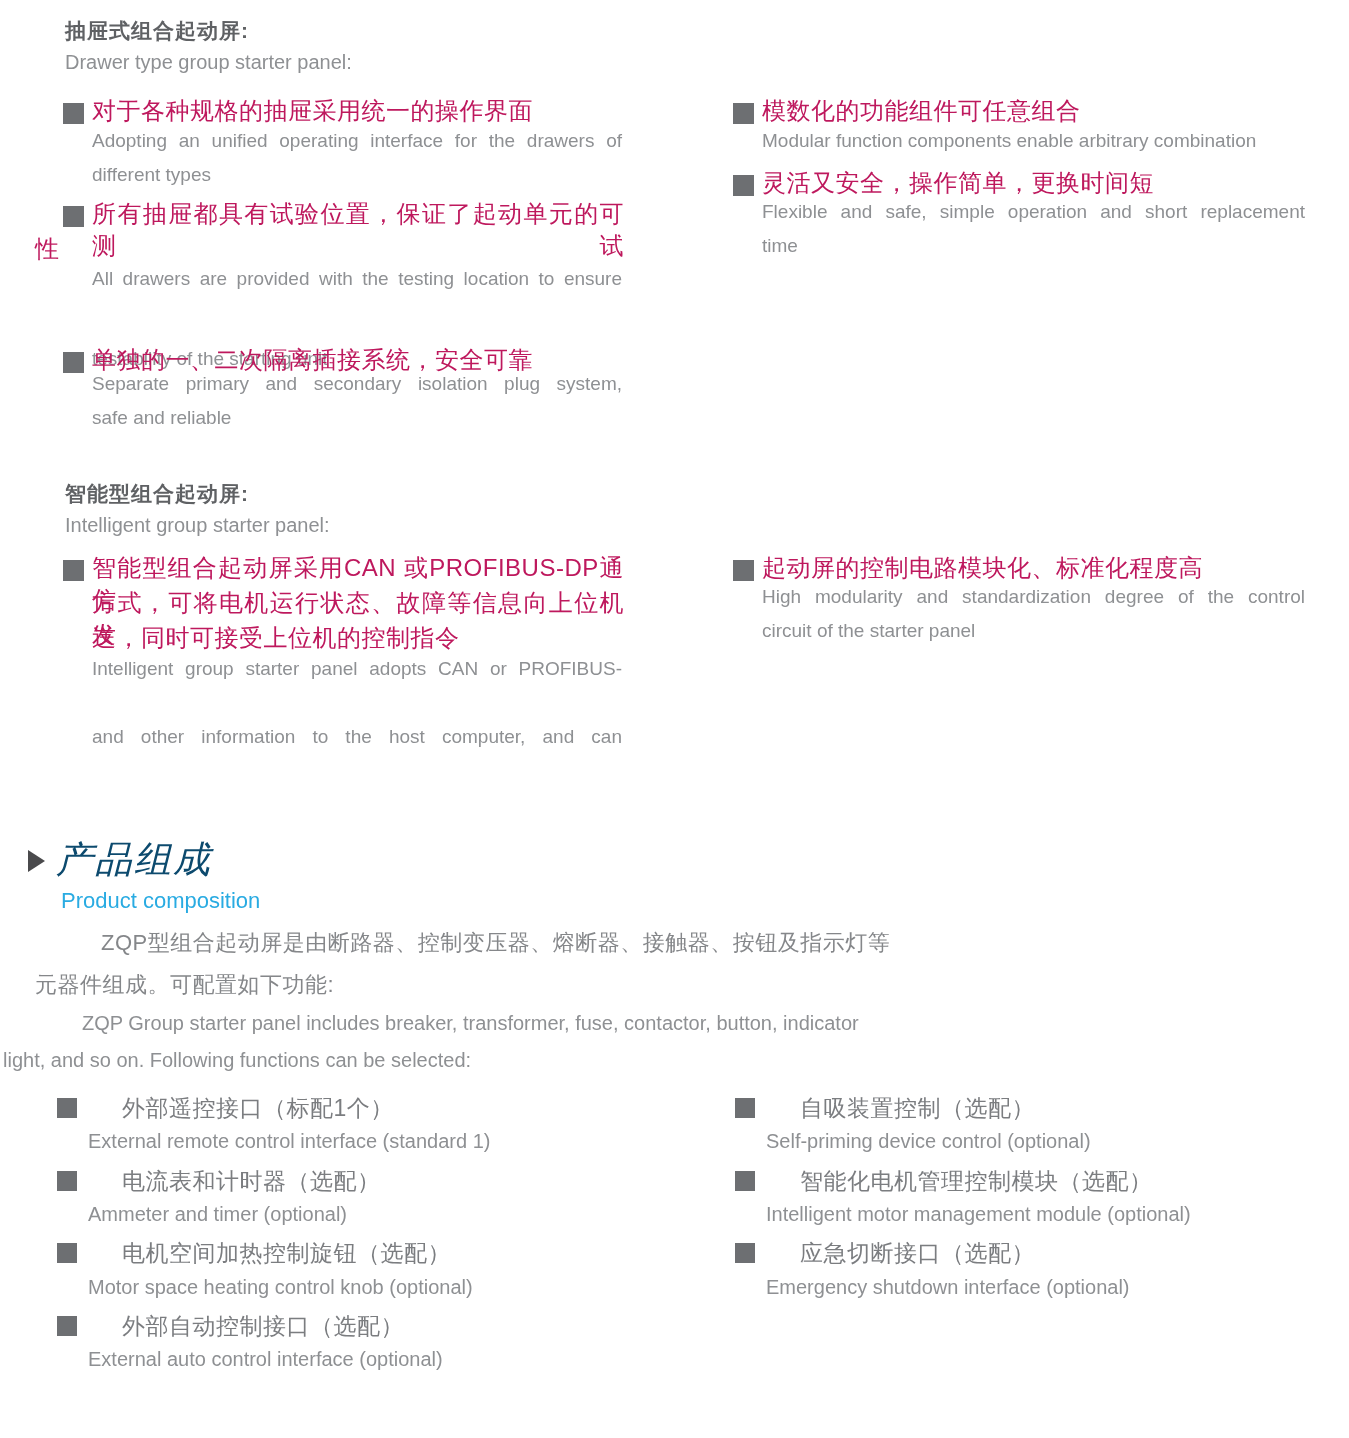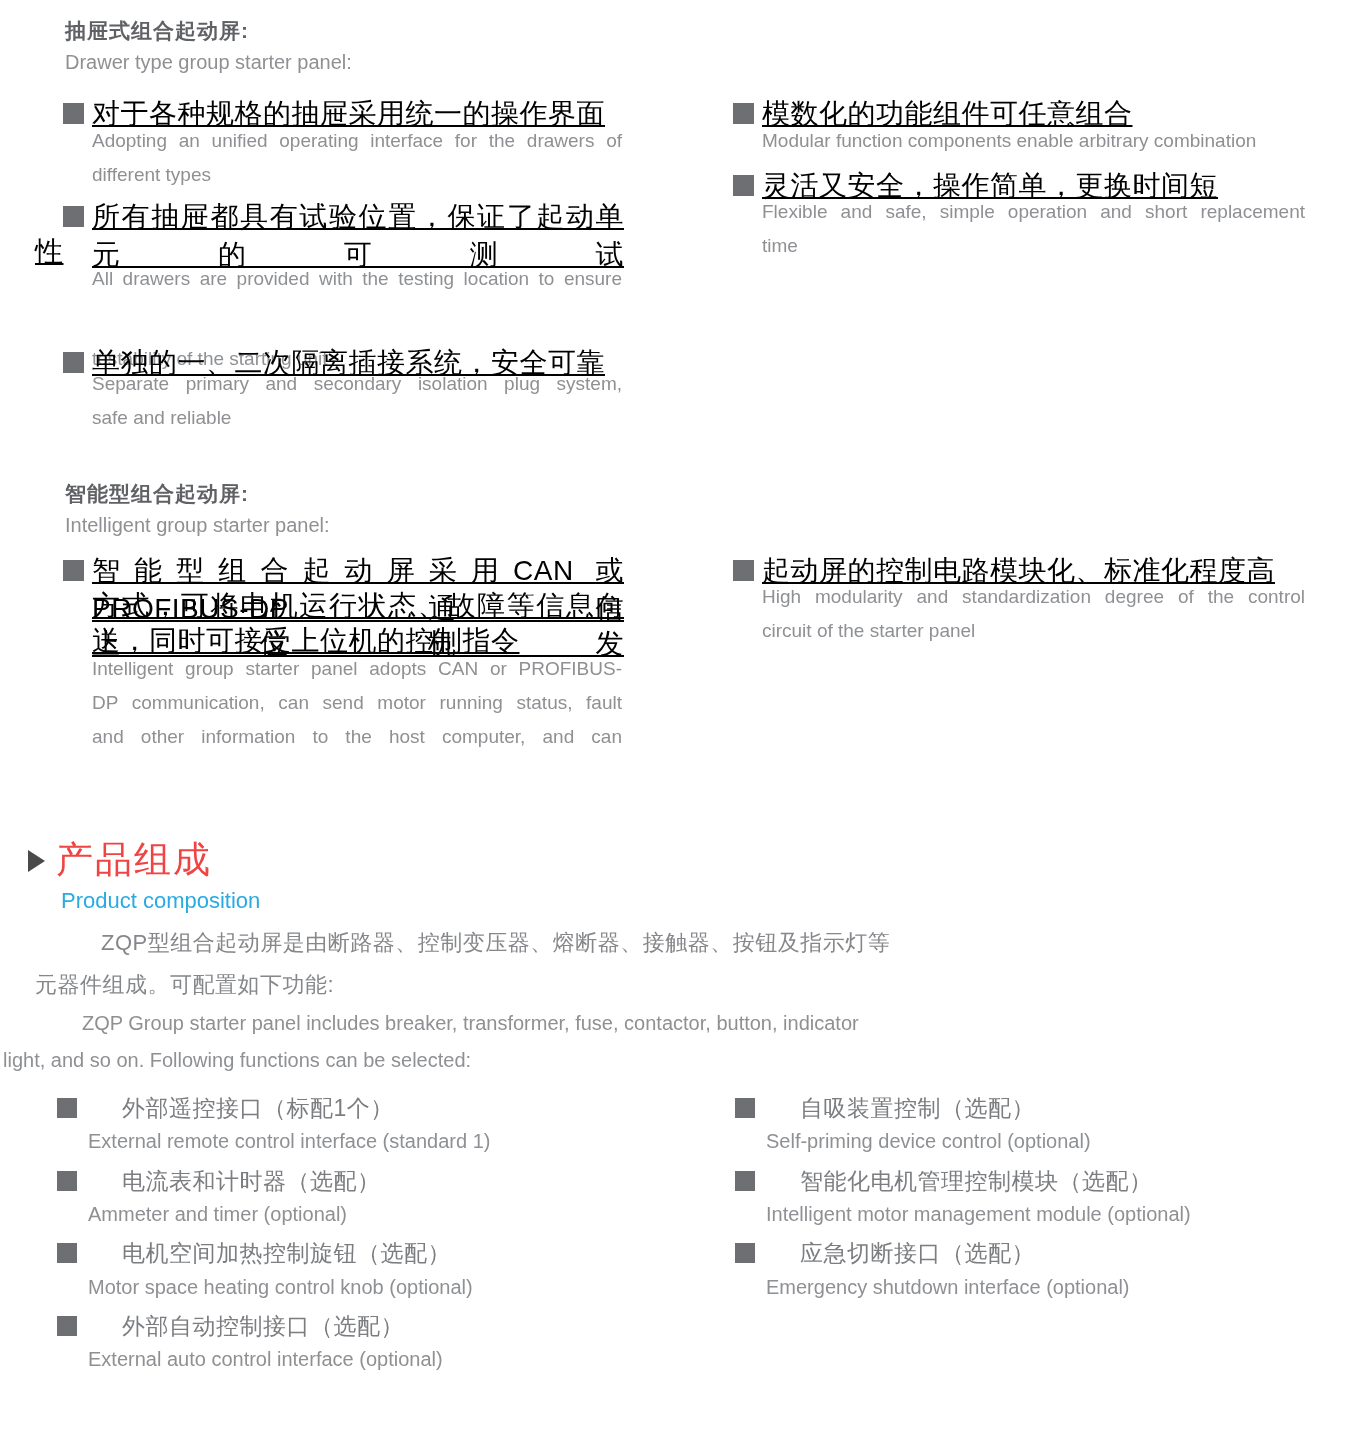--- a/index.html
+++ b/index.html
@@ -8,27 +8,27 @@
     width:1349px;height:1438px;
     background:#ffffff;
     font-family:"Liberation Sans", sans-serif;
     overflow:hidden;
   }
   .ln{position:absolute;white-space:nowrap;}
   .j{white-space:normal;text-align:justify;text-align-last:justify;}
   
   .zhh{font-size:21px;font-weight:bold;color:#5f6164;letter-spacing:1px;}
   .ensub{font-size:20px;color:#8e9093;}
-  .zhb{font-size:28px;color:#000000;letter-spacing:.5px;text-decoration:underline;}
+  .zhb{font-size:24px;color:#be185d;letter-spacing:.5px;}
   .enb{font-size:19px;color:#8e9093;}
   .zhp{font-size:22px;color:#85878a;letter-spacing:.5px;}
   .enp{font-size:20px;color:#8e9093;}
   .zhl{font-size:23px;color:#7b7d80;letter-spacing:.5px;margin-left:34px;}
   .enl{font-size:20px;color:#8e9093;}
-  .blue-big{font-size:37px;color:#ef4444;letter-spacing:2px;}
+  .blue-big{font-size:37px;color:#0c4a6e;letter-spacing:2px;font-style:italic;}
   .blue-sub{font-size:22px;color:#29abe2;}
   .sq{position:absolute;width:21px;height:21px;background:#6d6f72;}
   .sq2{position:absolute;width:20px;height:20px;background:#6d6f72;}
   .tri{
     position:absolute;width:0;height:0;
     border-left:17px solid #4a4a4c;
     border-top:11px solid transparent;
     border-bottom:11px solid transparent;
   }
 </style>
@@ -66,21 +66,20 @@
   <div class="ln enb" style="left:762px;top:235px;">time</div>
 
   <div class="ln zhh" style="left:65px;top:480px;">智能型组合起动屏:</div>
   <div class="ln ensub" style="left:65px;top:514px;">Intelligent group starter panel:</div>
 
   <span class="sq" style="left:63px;top:560px;"></span>
   <div class="ln zhb j" style="left:92px;top:552px;width:532px;">智能型组合起动屏采用CAN 或PROFIBUS-DP通信</div>
   <div class="ln zhb j" style="left:92px;top:587px;width:532px;">方式，可将电机运行状态、故障等信息向上位机发</div>
   <div class="ln zhb" style="left:92px;top:622px;">送，同时可接受上位机的控制指令</div>
   <div class="ln enb j" style="left:92px;top:658px;width:530px;">Intelligent group starter panel adopts CAN or PROFIBUS-</div>
-  <div class="ln enb j" style="left:92px;top:692px;width:530px;">DP communication, can send motor running status, fault</div>
   <div class="ln enb j" style="left:92px;top:726px;width:530px;">and other information to the host computer, and can</div>
 
   <span class="sq" style="left:733px;top:560px;"></span>
   <div class="ln zhb" style="left:762px;top:552px;">起动屏的控制电路模块化、标准化程度高</div>
   <div class="ln enb j" style="left:762px;top:586px;width:543px;">High modularity and standardization degree of the control</div>
   <div class="ln enb" style="left:762px;top:620px;">circuit of the starter panel</div>
 
   <span class="tri" style="left:28px;top:850px;"></span>
   <div class="ln blue-big" style="left:56px;top:835px;">产品组成</div>
   <div class="ln blue-sub" style="left:61px;top:888px;">Product composition</div>

